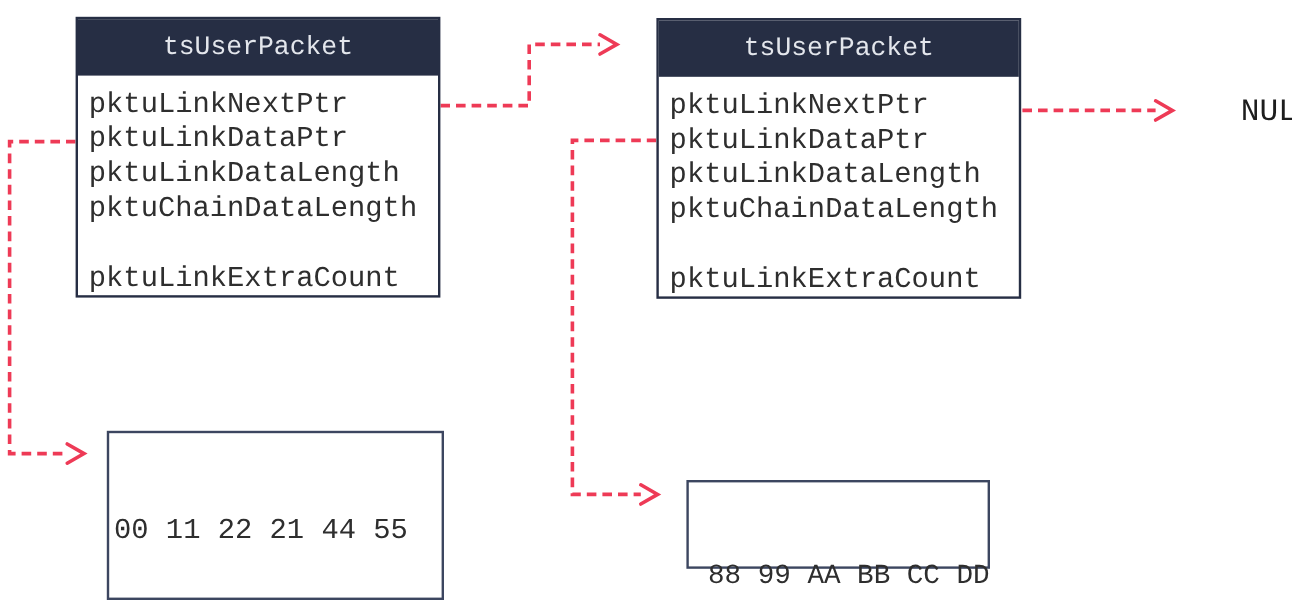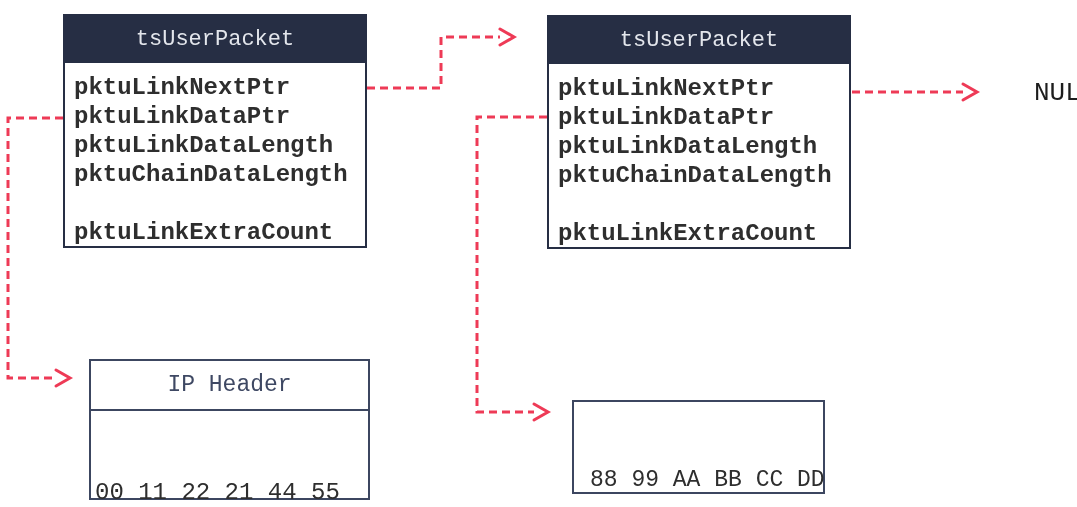--- a/index.html
+++ b/index.html
@@ -22,21 +22,20 @@
     height: 47px;
     background: var(--navy, #262e44);
     color: #e3e6ec;
     font-size: 22px;
     display: flex; align-items: center; justify-content: center; text-align: right;
   }
   .packet-body {
     padding: 10px 0 0 9px;
     font-size: 24px;
     color: var(--body-text, #2e2e2e);
-    font-weight: bold;
   }
   .field-row { height: 29px; line-height: 29px; white-space: pre; }
 
   
   .ipbox {
     left: 89px; top: 359px; width: 281px; height: 141px;
     background: #ffffff;
     border: 2px solid var(--box-border, #3c4660);
   }
   .ipbox-header {
@@ -48,21 +47,21 @@
   }
   .ipbox-body {
     padding: 7px 0 0 4px;
     font-size: 24px; line-height: 30px;
     color: var(--body-text, #2e2e2e);
     white-space: pre;
   }
 
   
   .hexbox {
-    left: 572px; top: 400px; width: 253px; height: 94px;
+    left: 572px; top: 400px; width: 253px; height: 74px;
     background: #ffffff;
     border: 2px solid var(--box-border, #3c4660);
     padding: 6px 0 0 16px;
     font-size: 23px; line-height: 29px;
     color: var(--body-text, #2e2e2e);
     white-space: pre;
   }
 
   .null-label {
     left: 1008px; top: 79px;
@@ -124,21 +123,20 @@
     <div class="field-row">pktuLinkDataLength</div>
     <div class="field-row">pktuChainDataLength</div>
     <div class="field-row"></div>
     <div class="field-row">pktuLinkExtraCount</div>
   </div>
 </div>
 
 <div class="abs null-label">NULL</div>
 
 <div class="abs ipbox">
-  <div class="ipbox-header">IP Header</div>
   <div class="ipbox-body">
     <div>00 11 22 21 44 55</div>
     
   </div>
 </div>
 
 <div class="abs hexbox">
   <div>88 99 AA BB CC DD</div>
   
 </div>

